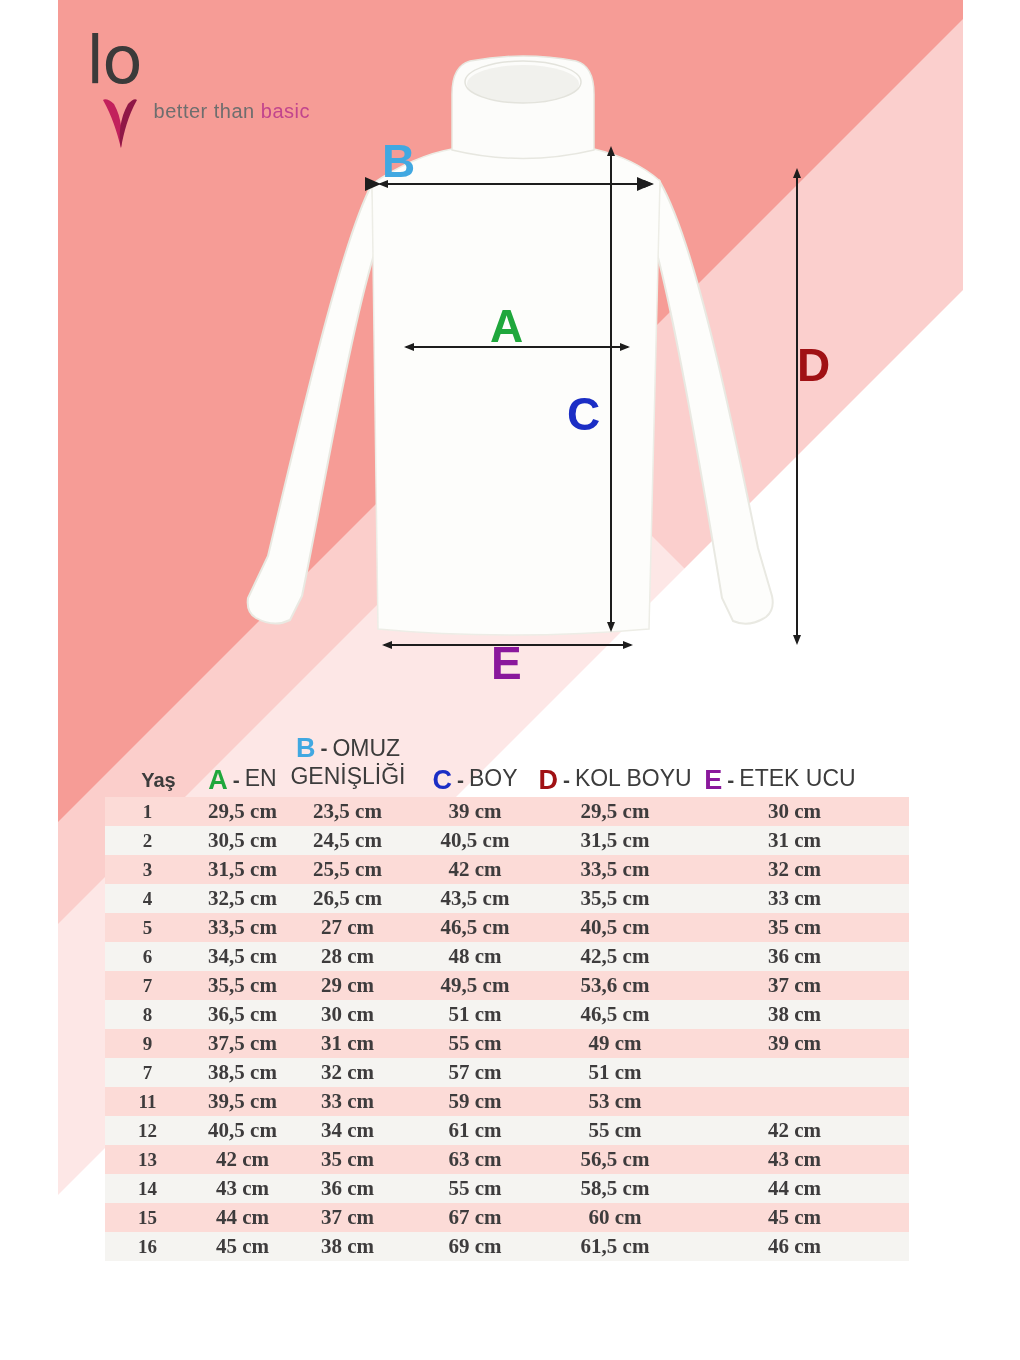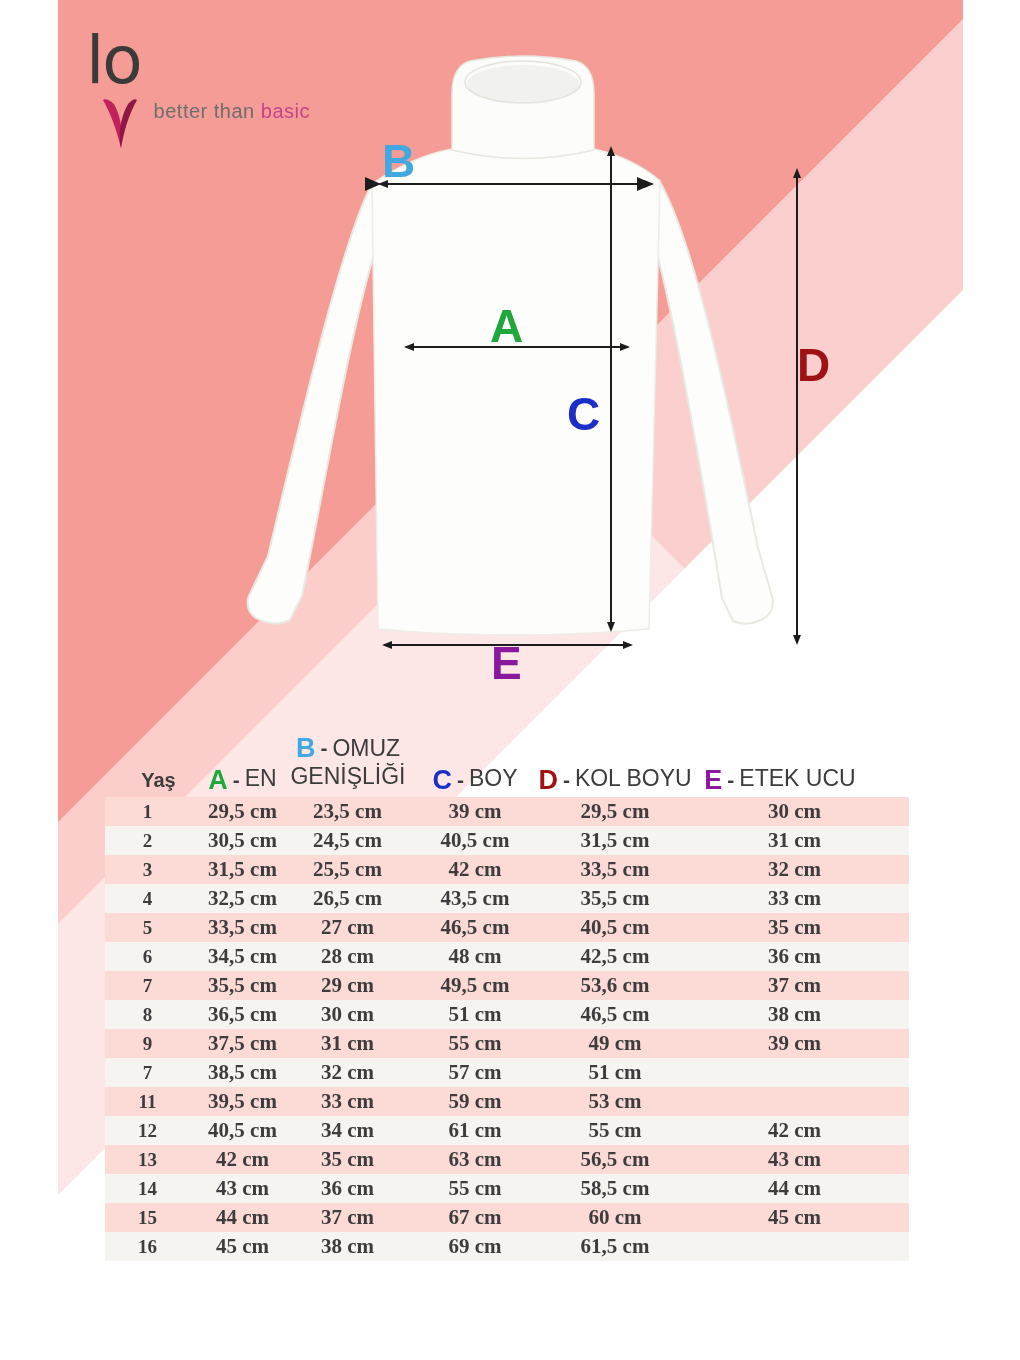--- a/index.html
+++ b/index.html
@@ -278,16 +278,17 @@
         <div class="cell">67 cm</div>
         <div class="cell">60 cm</div>
         <div class="cell">45 cm</div>
       </div>
       <div class="size-row white">
         <div class="cell age">16</div>
         <div class="cell">45 cm</div>
         <div class="cell">38 cm</div>
         <div class="cell">69 cm</div>
         <div class="cell">61,5 cm</div>
+        <div class="cell">46 cm</div>
       </div>
     </div>
 
 </div>
 
 </body></html>

